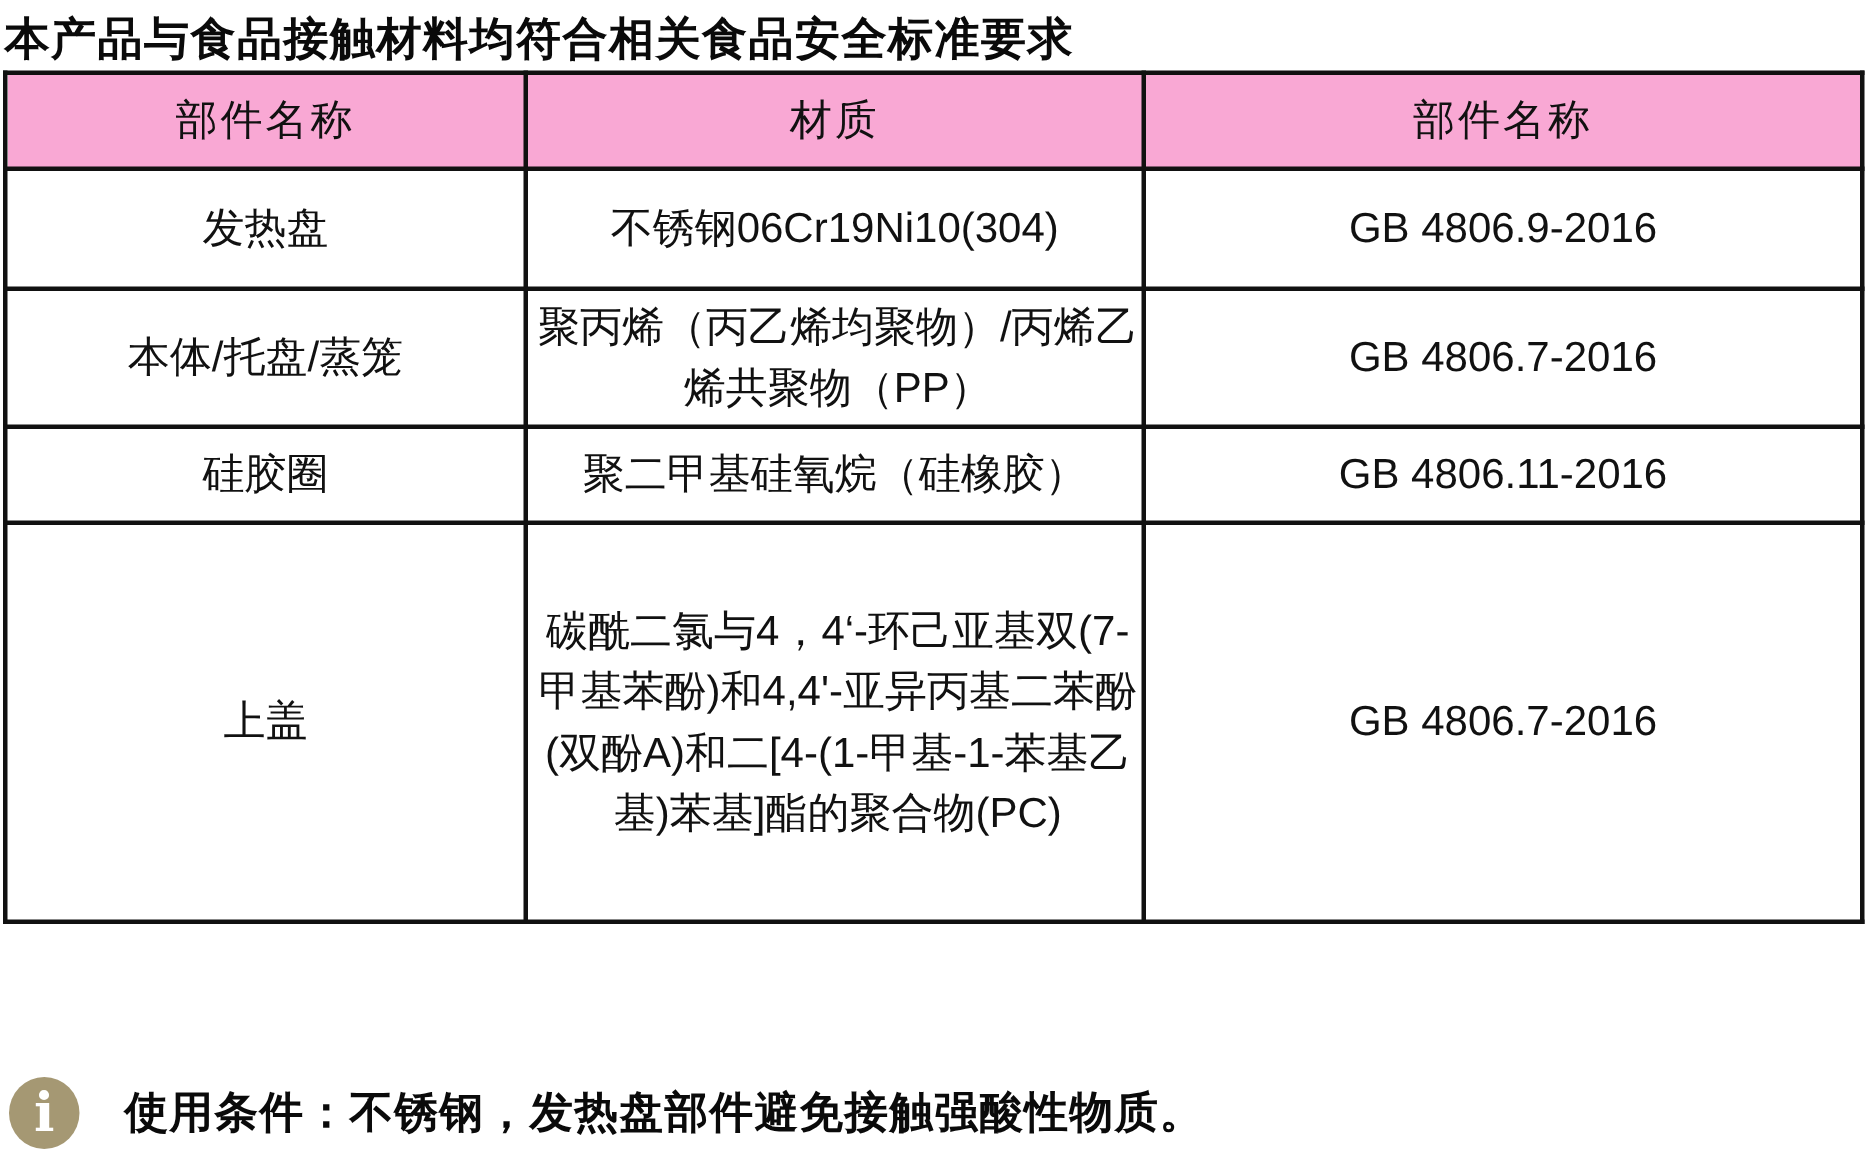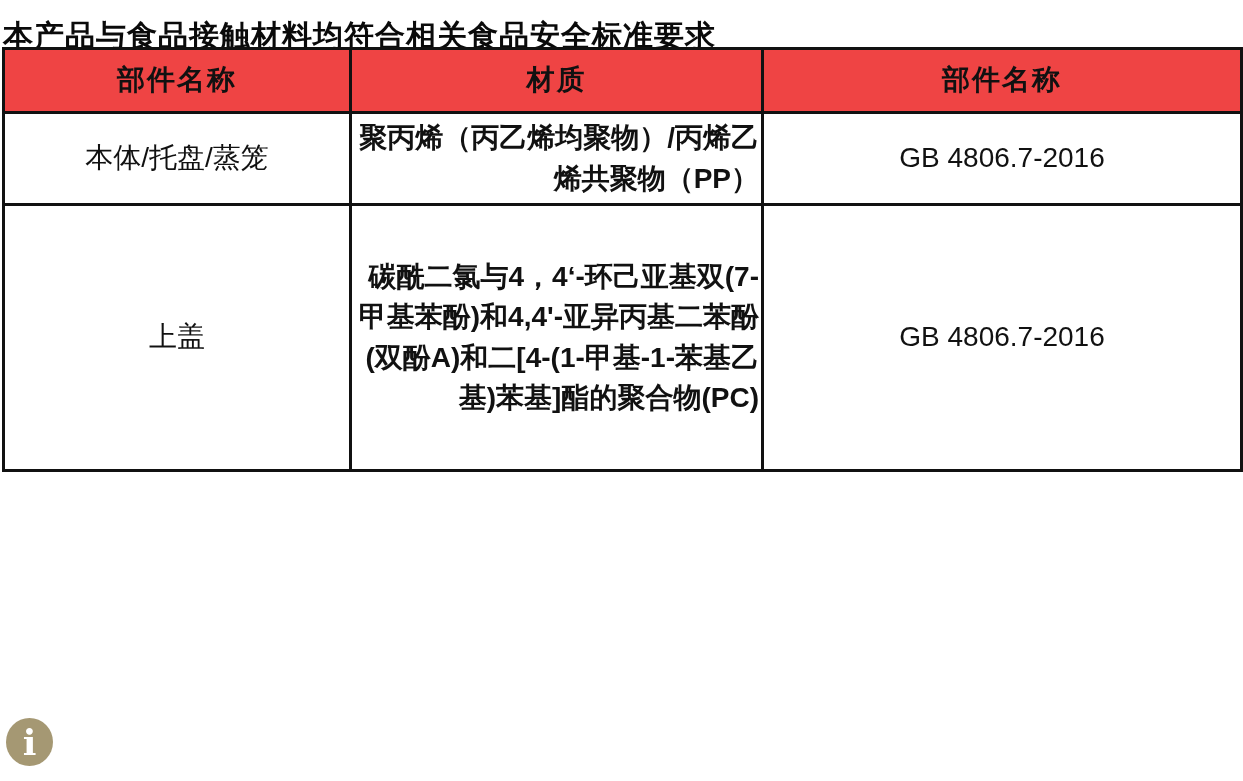--- a/index.html
+++ b/index.html
@@ -8,21 +8,21 @@
     width: 1243px;
     height: 781px;
     position: relative;
     font-family: "Liberation Sans", "DejaVu Sans", sans-serif;
     color: #111111;
     overflow: hidden;
   }
 
   .page-title {
     position: absolute;
-    top: 16px;
+    top: 6px;
     left: 3px;
     font-size: 30px;
     font-weight: 700;
     letter-spacing: 1px;
     color: #0a0a0a;
     white-space: nowrap;
   }
 
   table.spec-table {
     position: absolute;
@@ -41,37 +41,36 @@
     text-align: center;
     vertical-align: middle;
     font-size: 28px;
     padding: 4px 8px;
     line-height: 1.45;
     overflow: hidden;
   }
   .spec-table { border: 2px solid #111111; }
 
   .spec-table thead th {
-    background: #ef4444;
-    font-weight: 700;
+    background: #f9a8d4;
+    font-weight: 400;
     height: 64px;
     letter-spacing: 2px;
   }
 
   tr.row-0 { height: 80px; }
   tr.row-1 { height: 80px; }
   tr.row-2 { height: 84px; }
   tr.row-3 { height: 64px; }
   tr.row-4 { height: 266px; }
 
   td.cell-left {
-    text-align: right;
+    text-align: center;
     padding-left: 6px;
     padding-right: 2px;
-    font-weight: bold;
   }
 
   .note {
     position: absolute;
     left: 6px;
     top: 718px;
     width: 1230px;
     display: flex;
     align-items: center;
     gap: 30px;
@@ -110,28 +109,39 @@
     <col class="c-standard">
   </colgroup>
   <thead>
     <tr>
       <th>部件名称</th>
       <th>材质</th>
       <th>部件名称</th>
     </tr>
   </thead>
   <tbody>
+    <tr class="row-1">
+      <td>发热盘</td>
+      <td>不锈钢06Cr19Ni10(304)</td>
+      <td>GB 4806.9-2016</td>
+    </tr>
     <tr class="row-2">
       <td>本体/托盘/蒸笼</td>
       <td class="cell-left">聚丙烯（丙乙烯均聚物）/丙烯乙烯共聚物（PP）</td>
       <td>GB 4806.7-2016</td>
+    </tr>
+    <tr class="row-3">
+      <td>硅胶圈</td>
+      <td>聚二甲基硅氧烷（硅橡胶）</td>
+      <td>GB 4806.11-2016</td>
     </tr>
     <tr class="row-4">
       <td>上盖</td>
       <td class="cell-left">碳酰二氯与4，4‘-环己亚基双(7-甲基苯酚)和4,4'-亚异丙基二苯酚(双酚A)和二[4-(1-甲基-1-苯基乙基)苯基]酯的聚合物(PC)</td>
       <td>GB 4806.7-2016</td>
     </tr>
   </tbody>
 </table>
 
 <div class="note">
   <div class="info-badge">i</div>
+  <div class="note-text">使用条件：不锈钢，发热盘部件避免接触强酸性物质。</div>
 </div>
 
 </body></html>

